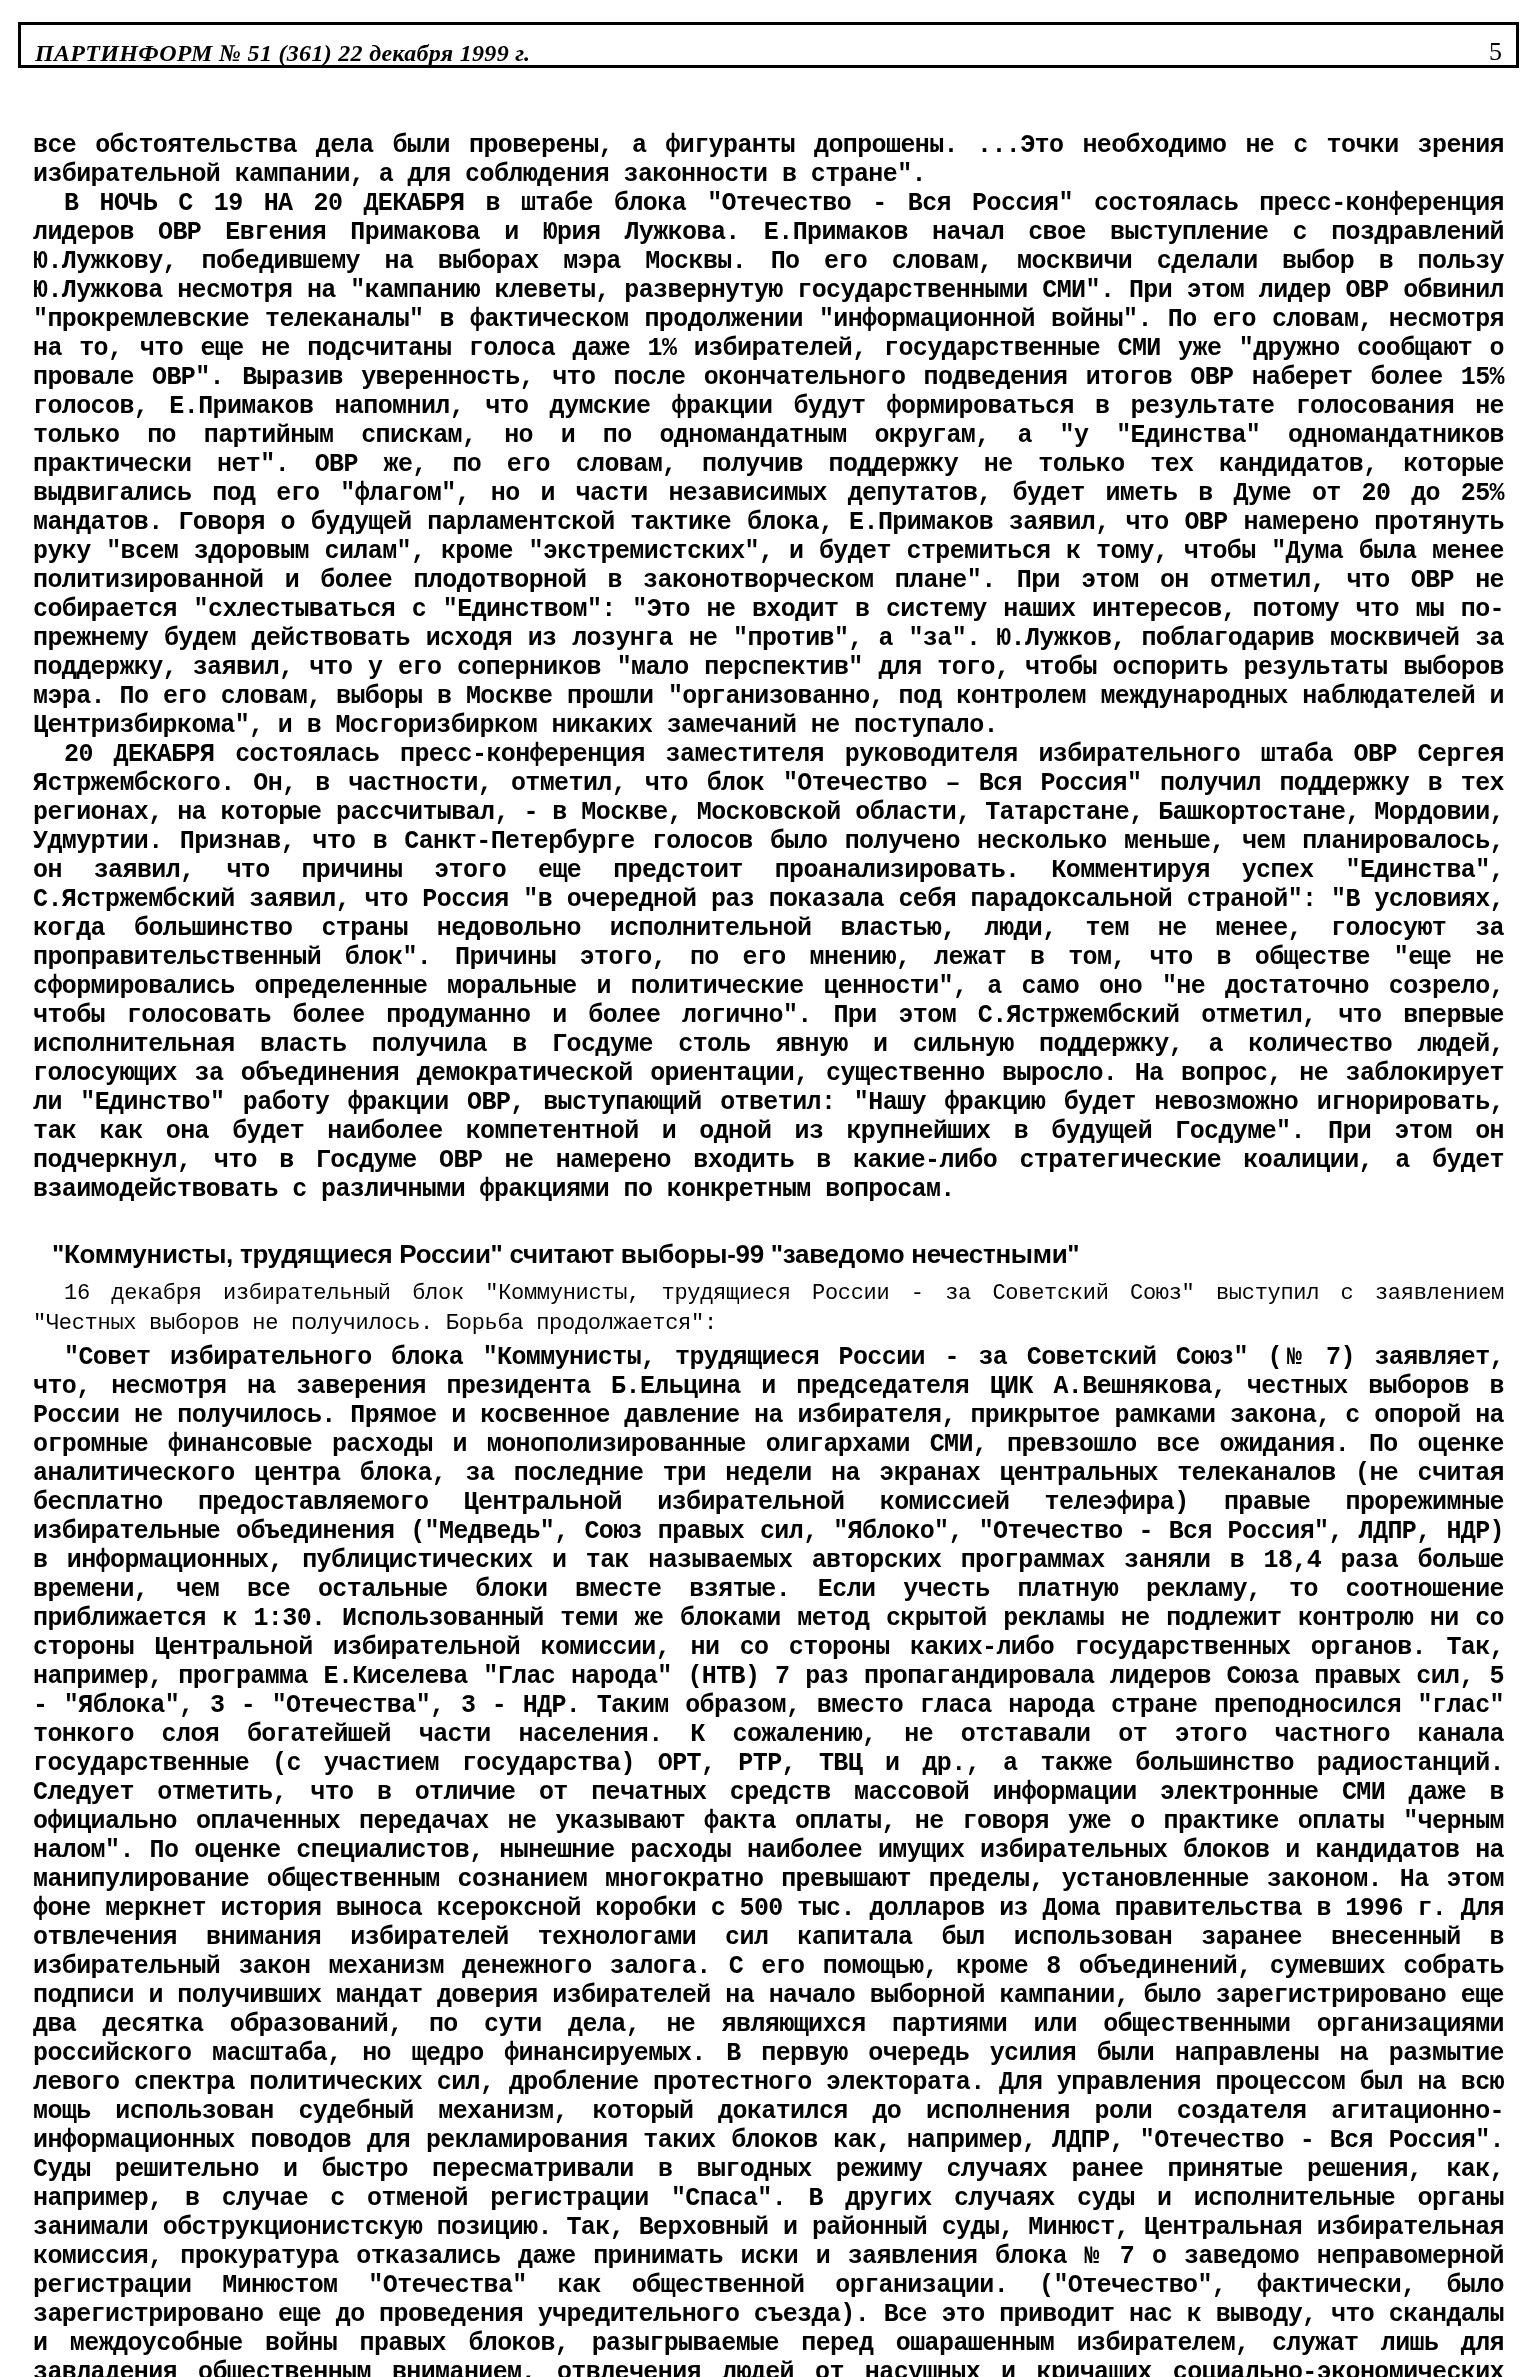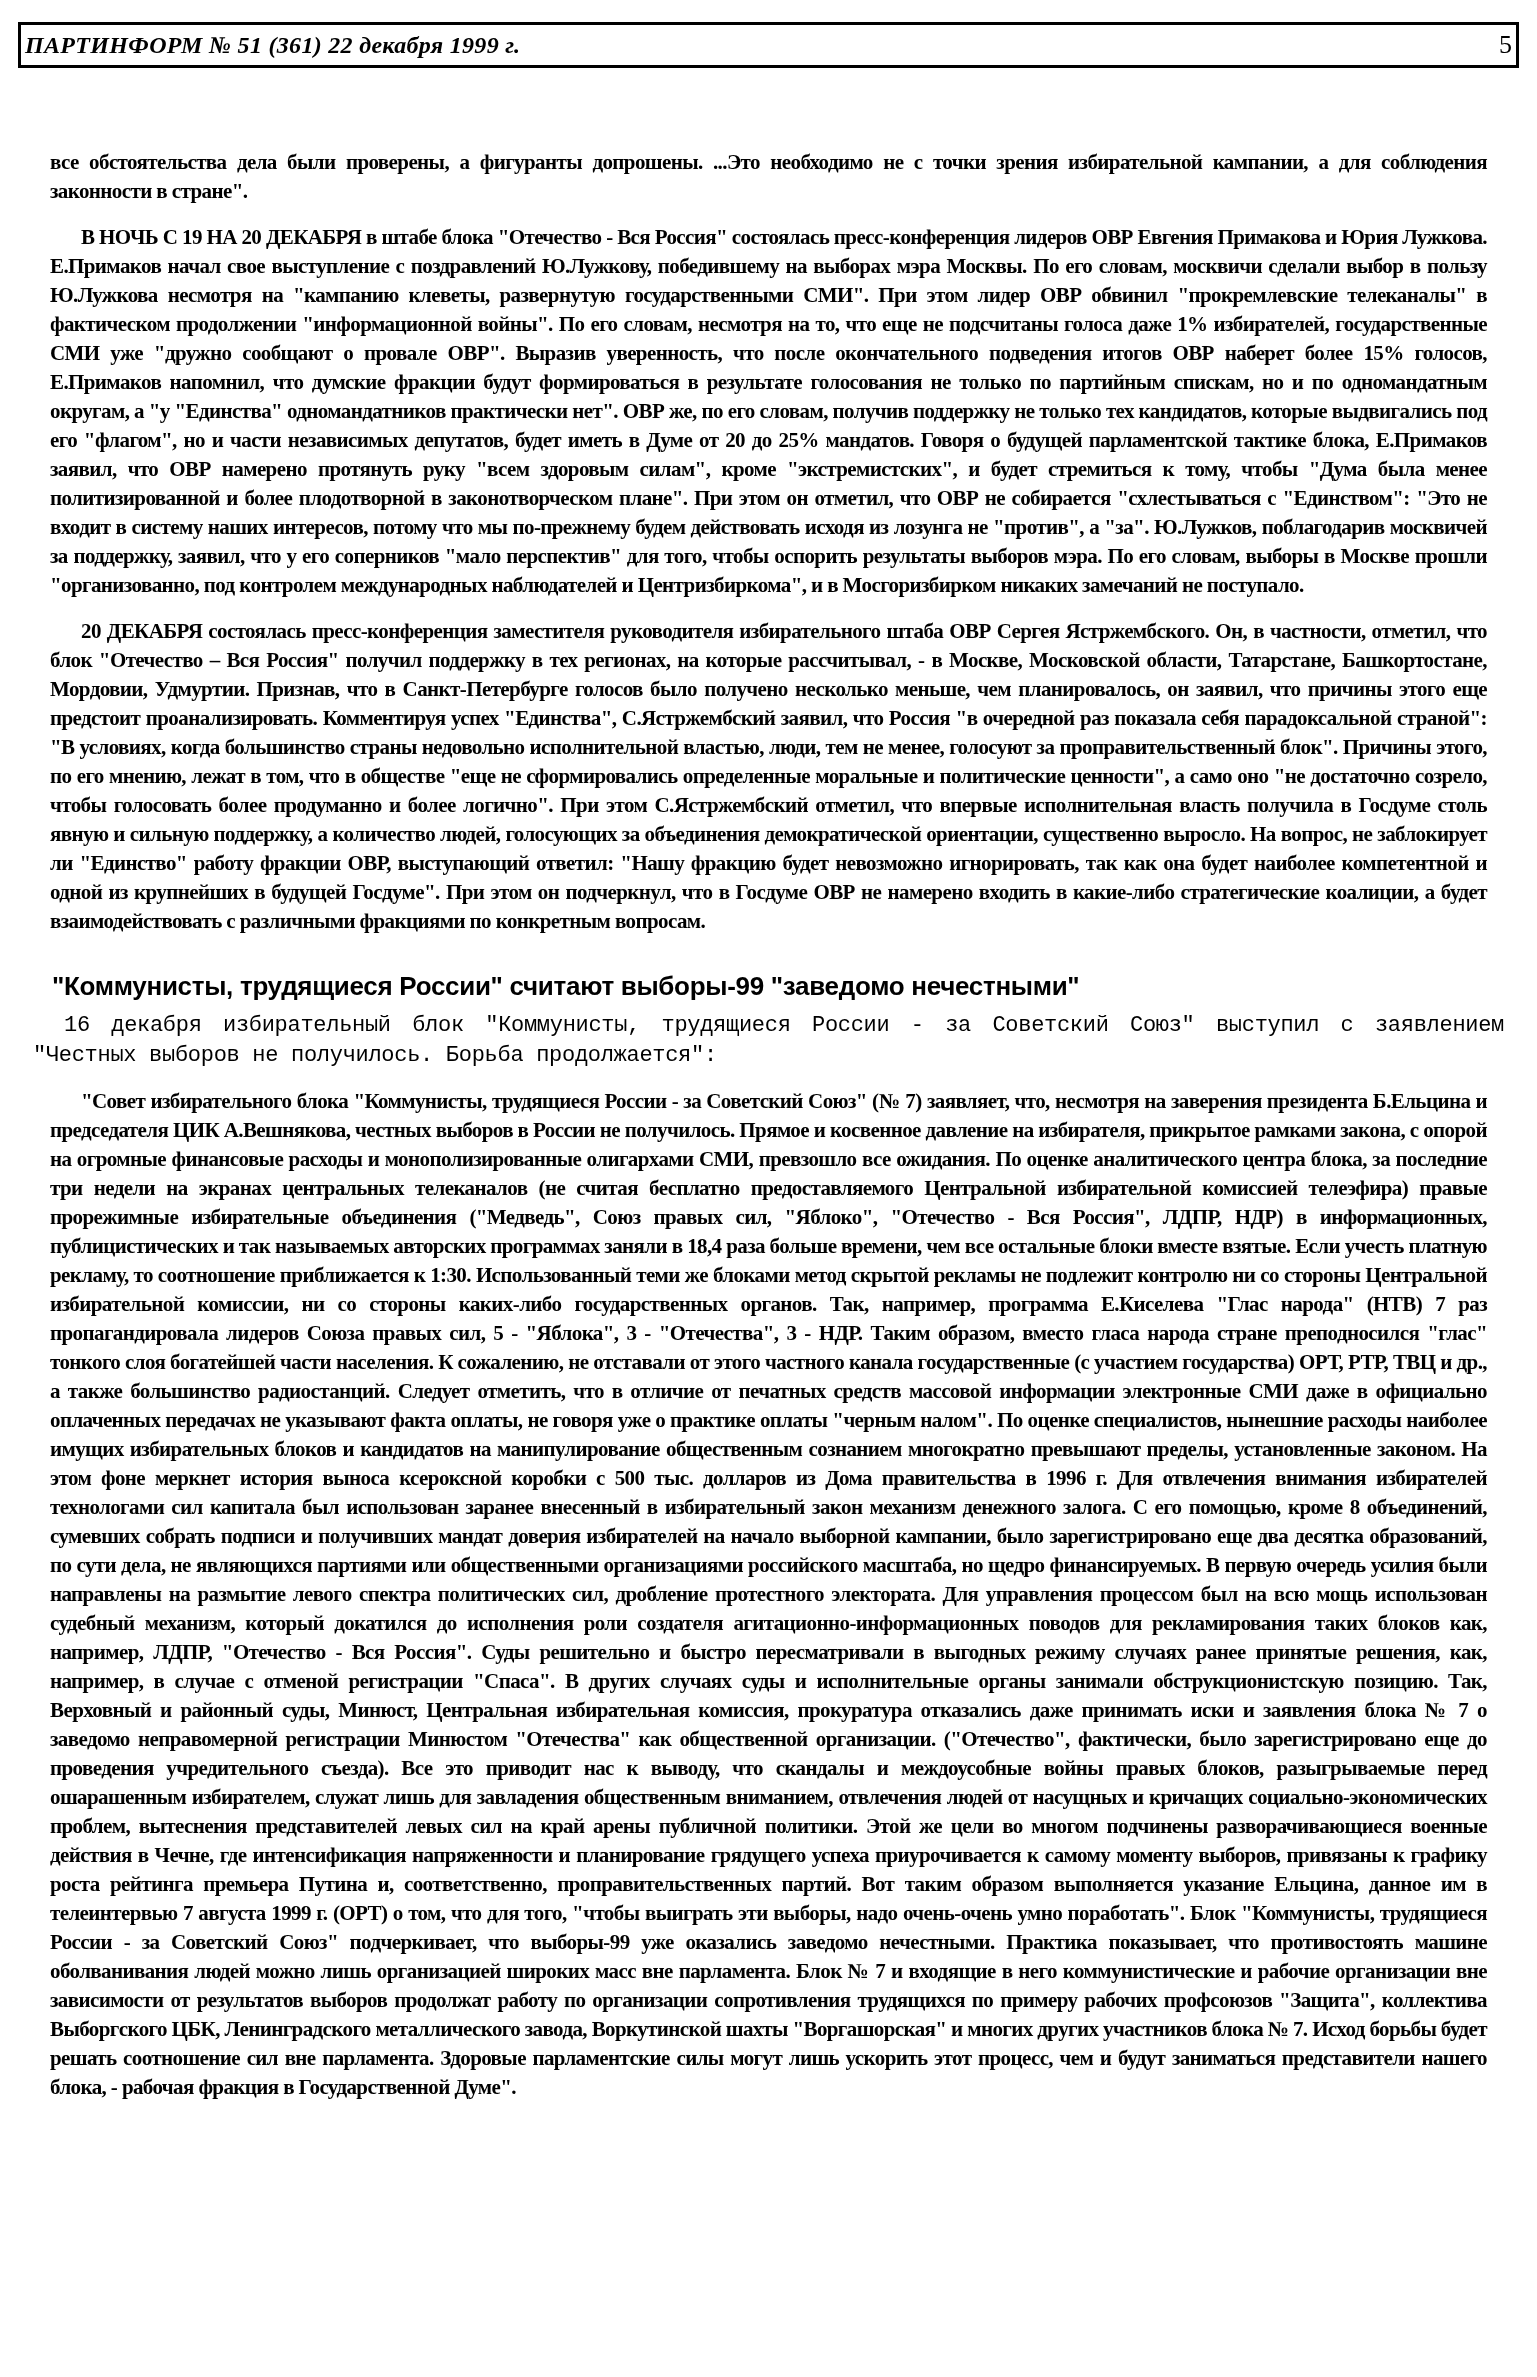--- a/index.html
+++ b/index.html
@@ -10,23 +10,23 @@
     background:#ffffff;
     color:#000000;
     overflow:hidden;
   }
   .masthead {
     position:absolute;
     top:22px; left:18px; right:18px; height:46px;
     border:3.8px solid #000000;
     box-sizing:border-box;
     display:flex;
-    align-items:center;
+    align-items:flex-end;
     justify-content:space-between;
-    padding:0 4px;
+    padding:0 14px;
     background:#ffffff;
   }
   .masthead-title {
     font-family:"Liberation Serif", serif;
     font-style:italic;
     font-weight:700;
     font-size:24px;
     line-height:1;
     letter-spacing:0.3px;
     white-space:nowrap;
@@ -35,27 +35,27 @@
     font-family:"Liberation Serif", serif;
     font-weight:400;
     font-size:26px;
     line-height:1;
   }
   .content {
     position:absolute;
     top:131px; left:33px; right:33px;
   }
   .p-serif {
-    font-family:Liberation Serif, serif;
+    font-family:Liberation Mono, monospace;
     font-weight:700;
-    font-size:21px;
+    font-size:25px;
     line-height:29px;
     letter-spacing:-0.6px;
     text-align:justify;
-    margin:17px;
+    margin:0;
   }
   .first-indent { text-indent:31px; }
   .headline {
     font-family:"Liberation Sans", sans-serif;
     font-weight:700;
     font-size:26px;
     line-height:31px;
     letter-spacing:-0.3px;
     text-align:left;
     padding-left:19px;

